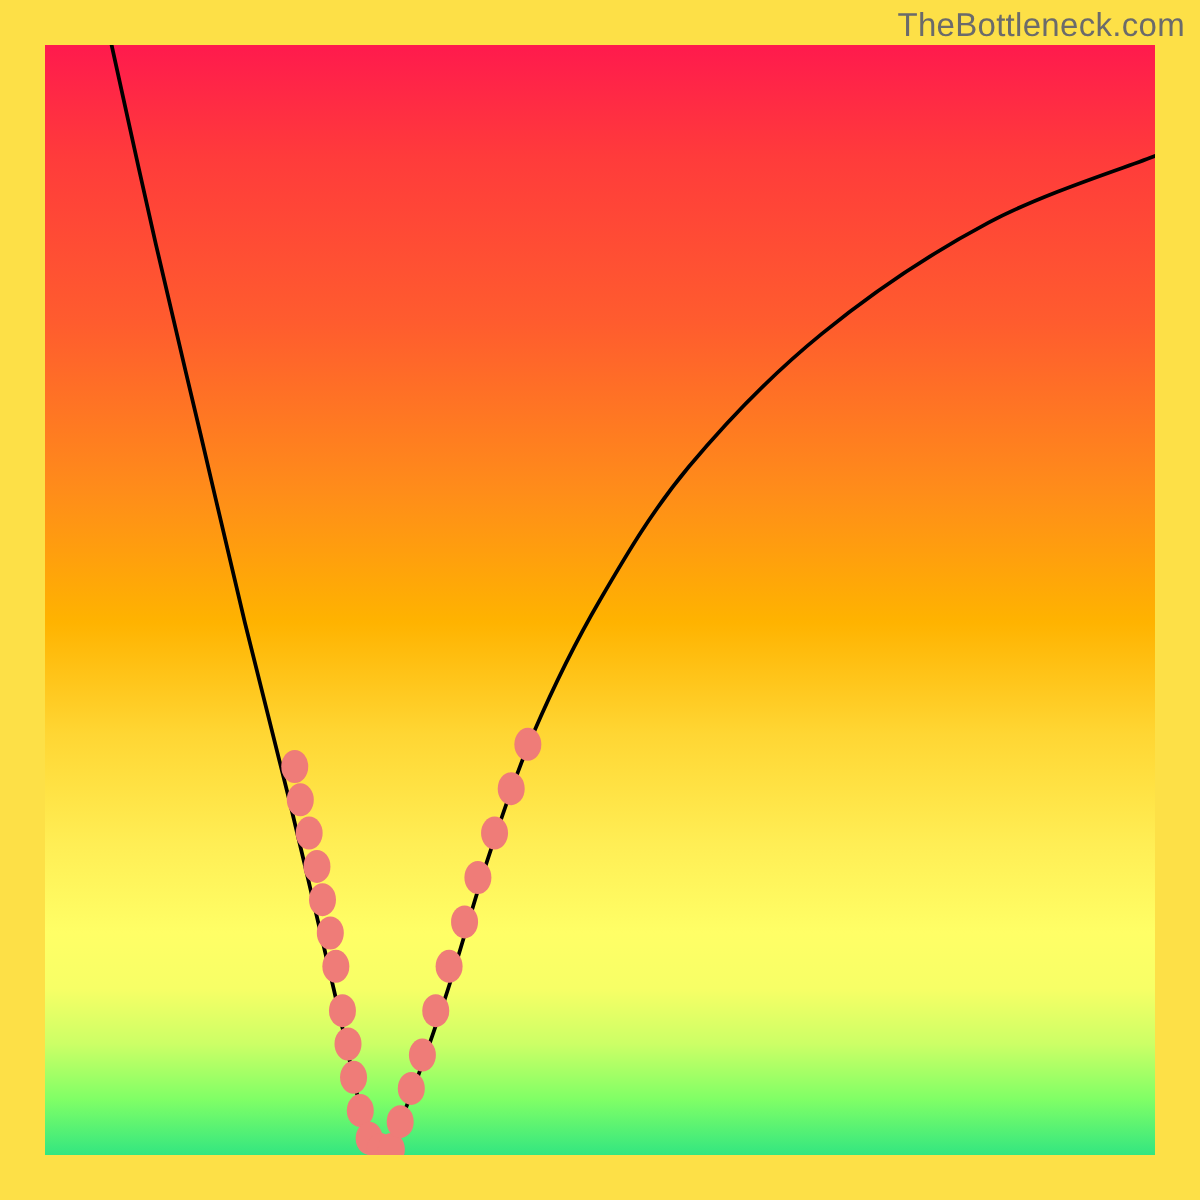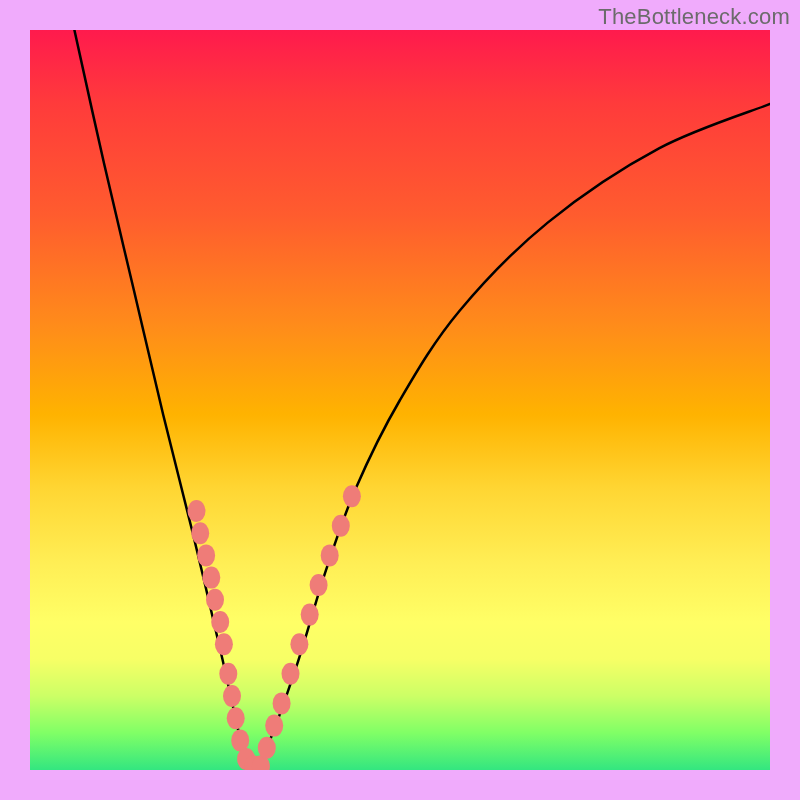--- a/index.html
+++ b/index.html
@@ -10,21 +10,21 @@
     background: #000;
     font-family: Arial, Helvetica, sans-serif;
     overflow: hidden;
   }
   .frame {
     position: absolute;
     left: 0;
     top: 0;
     width: 800px;
     height: 800px;
-    background: #f0abfc;
+    background: #fde047;
   }
   .plot {
     position: absolute;
     left: 30px;
     top: 30px;
     width: 740px;
     height: 740px;
     
     background: linear-gradient(to bottom,
       #ff1a4d 0%,

